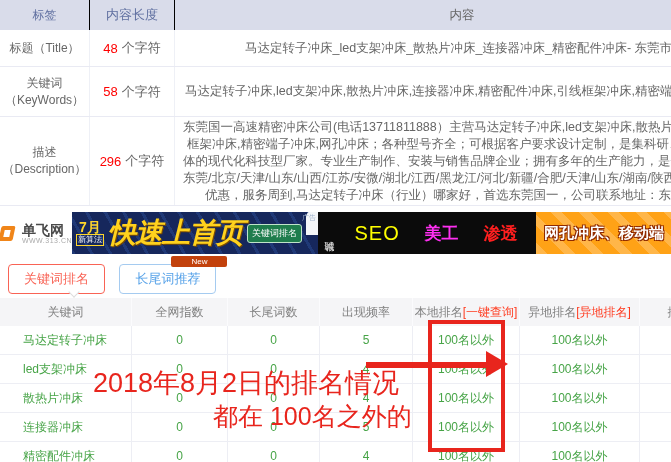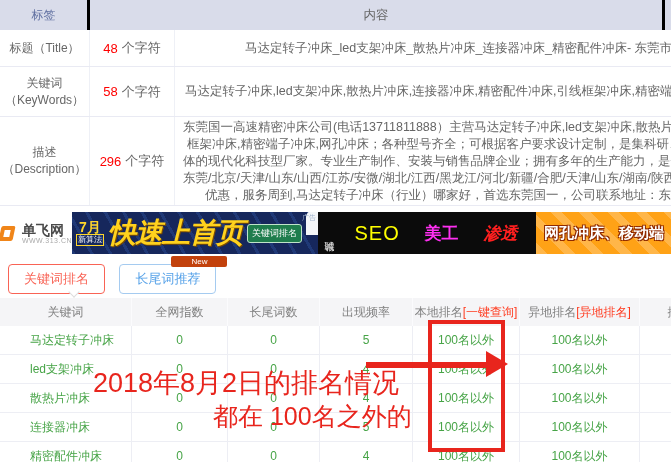--- a/index.html
+++ b/index.html
@@ -4,21 +4,21 @@
 <style>
   * { margin:0; padding:0; box-sizing:border-box; }
   html,body { width:671px; height:462px; overflow:hidden; background:#fff;
     font-family:"Liberation Sans","DejaVu Sans",sans-serif; color:#666; }
   #page { position:relative; width:671px; height:462px; overflow:hidden; }
 
   
   .meta-table { width:750px; }
   .meta-row { display:flex; border-bottom:1px solid #e9eaf3; background:#fff; }
   .meta-head { background:#d9dcea; color:#5f6fa0; font-size:13px; height:30px; border-bottom:none; }
-  .meta-head .c { display:flex; align-items:center; justify-content:center; border-right:3px solid #000000; }
+  .meta-head .c { display:flex; align-items:center; justify-content:center; border-right:1px solid #000000; }
   .c-label { width:90px; flex:none; display:flex; flex-direction:column; align-items:center; justify-content:center; text-align:center; font-size:12px; border-right:1px solid #eef0f6; }
   .c-count { width:85px; flex:none; display:flex; align-items:center; justify-content:center; font-size:13px; border-right:1px solid #eef0f6; white-space:nowrap; }
   .c-count .num { color:#ff0000; margin-right:4px; }
   .c-content { width:575px; flex:none; font-size:12.5px; color:#666; display:flex; flex-direction:column; justify-content:center; }
   .row-title { height:37px; }
   .row-keywords { height:50px; }
   .row-desc { height:89px; }
   .line { white-space:nowrap; line-height:17px; }
   .pad8 { padding-left:8px; } .pad10 { padding-left:10px; } .pad12 { padding-left:12px; }
   .pad30 { padding-left:30px; } .pad70 { padding-left:70px; }
@@ -41,21 +41,21 @@
     padding:2px 4px; border-radius:3px; margin-left:4px; white-space:nowrap; }
   .ad-label { position:absolute; top:1px; right:2px; font-size:7px; color:#9fb2cc; }
   .presenter { flex:none; width:22px; height:36px; margin-left:3px; position:relative; align-self:flex-end; }
   .presenter .head { width:10px; height:10px; border-radius:50%; background:#f2c9a0; margin:0 auto; }
   .presenter .bodyshape { width:20px; height:24px; background:#f4f6f8; border-radius:6px 6px 0 0; margin:1px auto 0; }
   .black-ad { width:218px; flex:none; background:#0b0b0b; display:flex; align-items:center; padding:0 6px; overflow:hidden; }
   .recruit-vert { writing-mode:vertical-rl; font-size:10px; color:#ddd; line-height:10px; margin-right:8px; flex:none; }
   .black-items { display:flex; flex:1; justify-content:space-around; align-items:center; }
   .bi-seo { color:#ffff00; font-size:20px; font-weight:normal; letter-spacing:1px; }
   .bi-art { color:#ff2ff2; font-size:17px; font-weight:bold; }
-  .bi-pen { color:#ff1f1f; font-size:17px; font-weight:bold; font-style:italic; }
+  .bi-pen { color:#ff1f1f; font-size:17px; font-weight:bold; }
   .orange-ad { width:180px; flex:none; background:#ffa216;
     background-image:repeating-linear-gradient(45deg, rgba(255,255,255,.22) 0 8px, transparent 8px 20px);
     display:flex; align-items:center; padding-left:8px; overflow:hidden; }
   .orange-text { color:#fff; font-size:15px; font-weight:bold; white-space:nowrap;
     text-shadow:1px 1px 0 #8f2a00, -1px 1px 0 #8f2a00, 1px -1px 0 #8f2a00, -1px -1px 0 #8f2a00; }
 
   
   .tabs { position:relative; margin:10px 0 0 8px; height:28px; }
   .tab { display:inline-block; padding:5px 15px; border:1px solid; border-radius:4px; font-size:13px;
     margin-right:10px; background:#fff; position:relative; cursor:pointer; }
@@ -66,39 +66,40 @@
   .new-badge { position:absolute; top:-9px; right:-12px; background:#c2410c; color:#fff; font-size:8px;
     padding:1px 20px; border-radius:2px; }
 
   
   .rank-grid { display:grid; grid-template-columns:132px 96px 92px 93px 107px 120px 80px; margin-top:6px; width:720px; }
   .rh { background:#f5f5f7; color:#808080; font-size:12px; height:28px; line-height:28px;
     text-align:center; border-right:1px solid #fbfbfd; white-space:nowrap; overflow:hidden; }
   .rh .bracket { color:#ff3a1e; }
   .rc { height:29px; line-height:29px; border-bottom:1px solid #edeef4; border-right:1px solid #edeef4;
     text-align:center; color:#47a447; font-size:12px; white-space:nowrap; overflow:hidden; }
-  .rc-key { text-align:left; padding-left:30px; }
+  .rc-key { text-align:left; padding-left:23px; }
 
   
   .ann { position:absolute; z-index:10; color:#e8251d; pointer-events:none; }
   .ann-rect { left:428px; top:320px; width:77px; height:132px; border:4px solid #e8251d; }
   .ann-text1 { left:93px; top:338px; font-size:27px; white-space:nowrap;margin-top:27px; }
   .ann-line { left:366px; top:362px; width:122px; height:6px; background:#e8251d; }
   .ann-head { left:486px; top:351px; width:0; height:0; border-left:22px solid #e8251d;
     border-top:13px solid transparent; border-bottom:13px solid transparent; }
   .ann-text2 { left:213px; top:400px; font-size:25px; white-space:nowrap; }
 </style>
 </head>
 <body>
 
 <div id="page">
 
   <div class="meta-table">
     <div class="meta-row meta-head">
       <div class="c c-label">标签</div>
+      <div class="c c-count">内容长度</div>
       <div class="c c-content" style="align-items:center;">内容</div>
     </div>
 
     <div class="meta-row row-title">
       <div class="c-label">标题（Title）</div>
       <div class="c-count">
         <span class="num">48</span>
         <span>个字符</span>
       </div>
       <div class="c-content">

